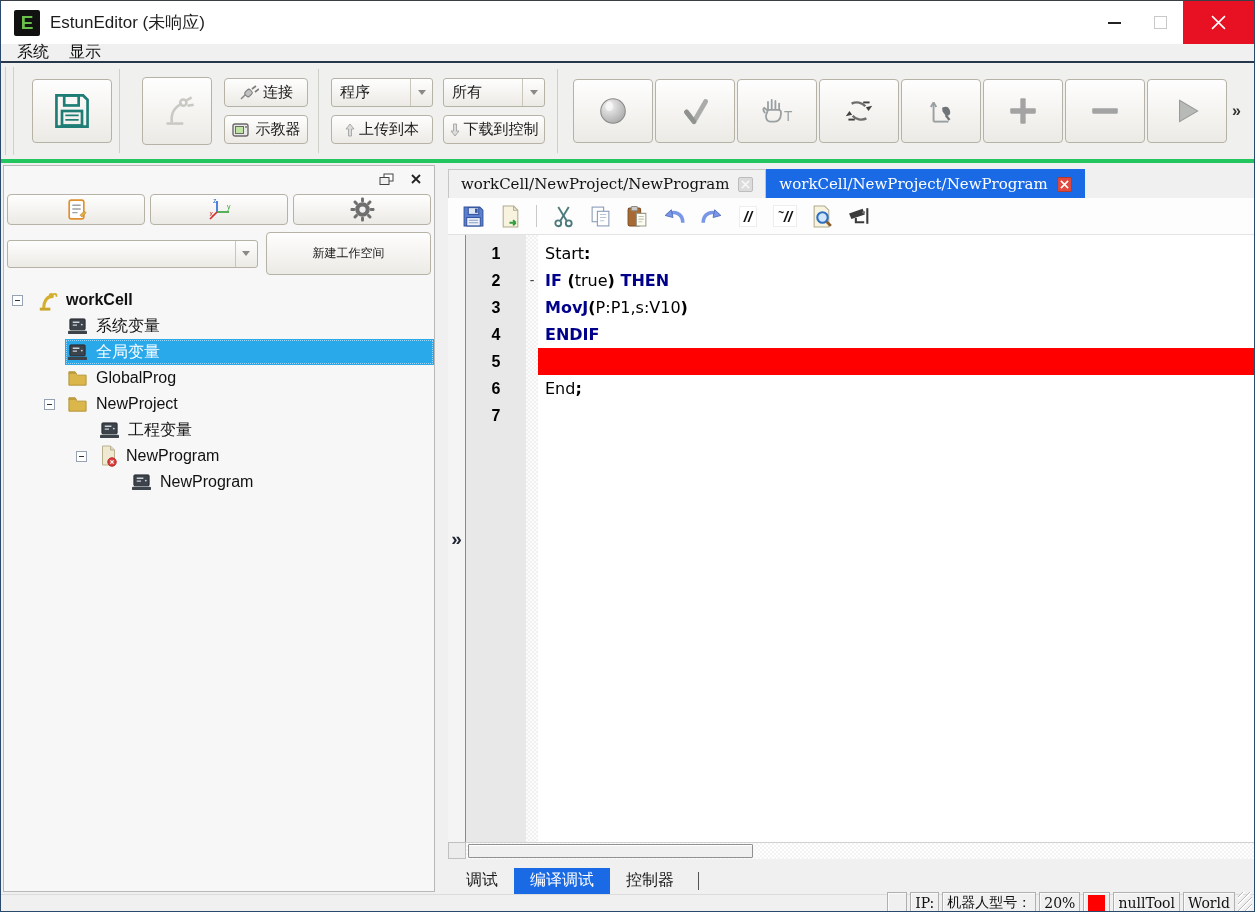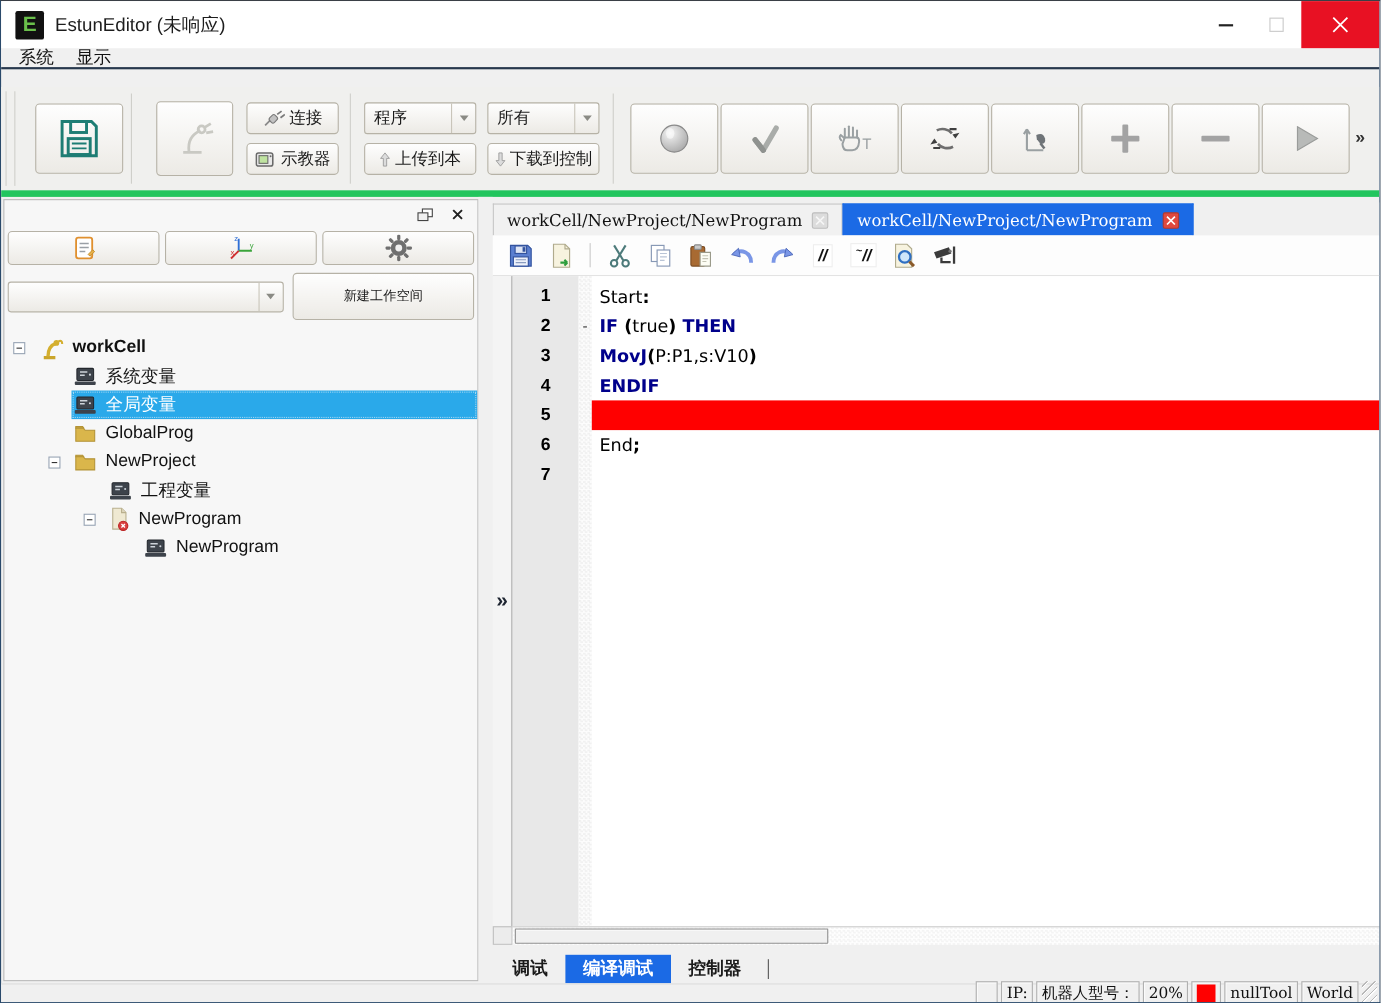--- a/index.html
+++ b/index.html
@@ -19,21 +19,21 @@
   .win-btn { width:46px; display:flex; align-items:center; justify-content:center; cursor:default; }
   .min-glyph { width:13px; height:2px; background:#222; }
   .max-glyph { width:13px; height:13px; border:1px solid #c9c9c9; }
   .close-btn { width:71px; background:#e81123; display:flex; align-items:center; justify-content:center; }
   
   .menubar { height:19px; background:#f0f0f0; display:flex; align-items:center; padding-left:6px;
     border-bottom:2px solid #27384d; flex-shrink:0; }
   .menu-item { font-size:16px; color:#111; padding:4px 10px; }
   
   .toolbar { height:100px; background:#f0f0ee; display:flex; align-items:center; flex-shrink:0;
-    border-bottom:6px solid #22c55e; padding-left:2px;margin-top:16px; }
+    border-bottom:4px solid #22c55e; padding-left:2px; }
   .tb-handle { width:9px; align-self:stretch; margin:4px 2px;
     border-left:1px solid #cfcfcb; border-right:1px solid #cfcfcb; }
   .tb-sep { width:1px; align-self:stretch; margin:6px 6px; background:#cfcfca; }
   .btn3d { background:linear-gradient(#fefefe,#eceae5); border:1px solid #b6b2a6; border-radius:4px;
     display:flex; align-items:center; justify-content:center; }
   .big-btn { width:80px; height:64px; margin:0 1px; }
   .robot-btn { width:70px; height:68px; margin:0 8px 0 16px; }
   .stack { display:flex; flex-direction:column; gap:8px; margin:0 4px; }
   .small-btn { width:84px; height:29px; gap:4px; font-size:15px; color:#1a1a1a; padding:0 4px; }
   .combo { width:102px; height:29px; background:linear-gradient(#fefefe,#eceae5);
@@ -106,21 +106,21 @@
   .code-cell .b { font-weight:bold; }
   
   .hscroll { height:17px; display:flex; flex-shrink:0; }
   .hscroll-corner { width:18px; background:#ececec; border:1px solid #c0c0c0; }
   .hscroll-track { flex:1; background:conic-gradient(#f4f4f4 25%, #fefefe 0 50%, #f4f4f4 0 75%, #fefefe 0);
     background-size:4px 4px; position:relative; border-top:1px solid #d0d0d0; }
   .hscroll-thumb { position:absolute; left:2px; top:1px; width:285px; height:14px; background:#f0f0f0;
     border:1px solid #909090; border-radius:1px; box-shadow:inset 0 1px 0 #fff; }
   
   .out-gap { height:8px; background:#f0f0f0; flex-shrink:0; }
-  .out-tabs { height:27px; display:flex; align-items:center; background:#f0f0f0; padding-left:2px; flex-shrink:0;font-weight:bold; }
+  .out-tabs { height:27px; display:flex; align-items:center; background:#f0f0f0; padding-left:2px; flex-shrink:0; }
   .out-tab { height:26px; display:flex; align-items:center; padding:0 16px; font-size:16px; color:#1a1a1a; }
   .out-tab.active { background:#1b6ae5; color:#fff; }
   .out-tab-sep { width:1px; height:18px; background:#555; margin-left:8px; }
   .out-body { flex:1; background:#fff; border-top:1px solid #9a9a9a; padding:3px 8px; overflow:hidden; }
   .err-line { font-family:"DejaVu Serif","Liberation Serif",serif; font-size:15px; color:#fe1010;
     line-height:21px; white-space:pre-wrap; }
   
   .statusbar { height:17px; background:#f0f0f0; border-top:1px solid #dcdcdc; display:flex;
     align-items:center; justify-content:flex-end; gap:3px; padding-right:2px; flex-shrink:0; }
   .sb-cell { height:22px; border:1px solid #b0b0b0; background:#f0f0f0; display:flex; align-items:center;

